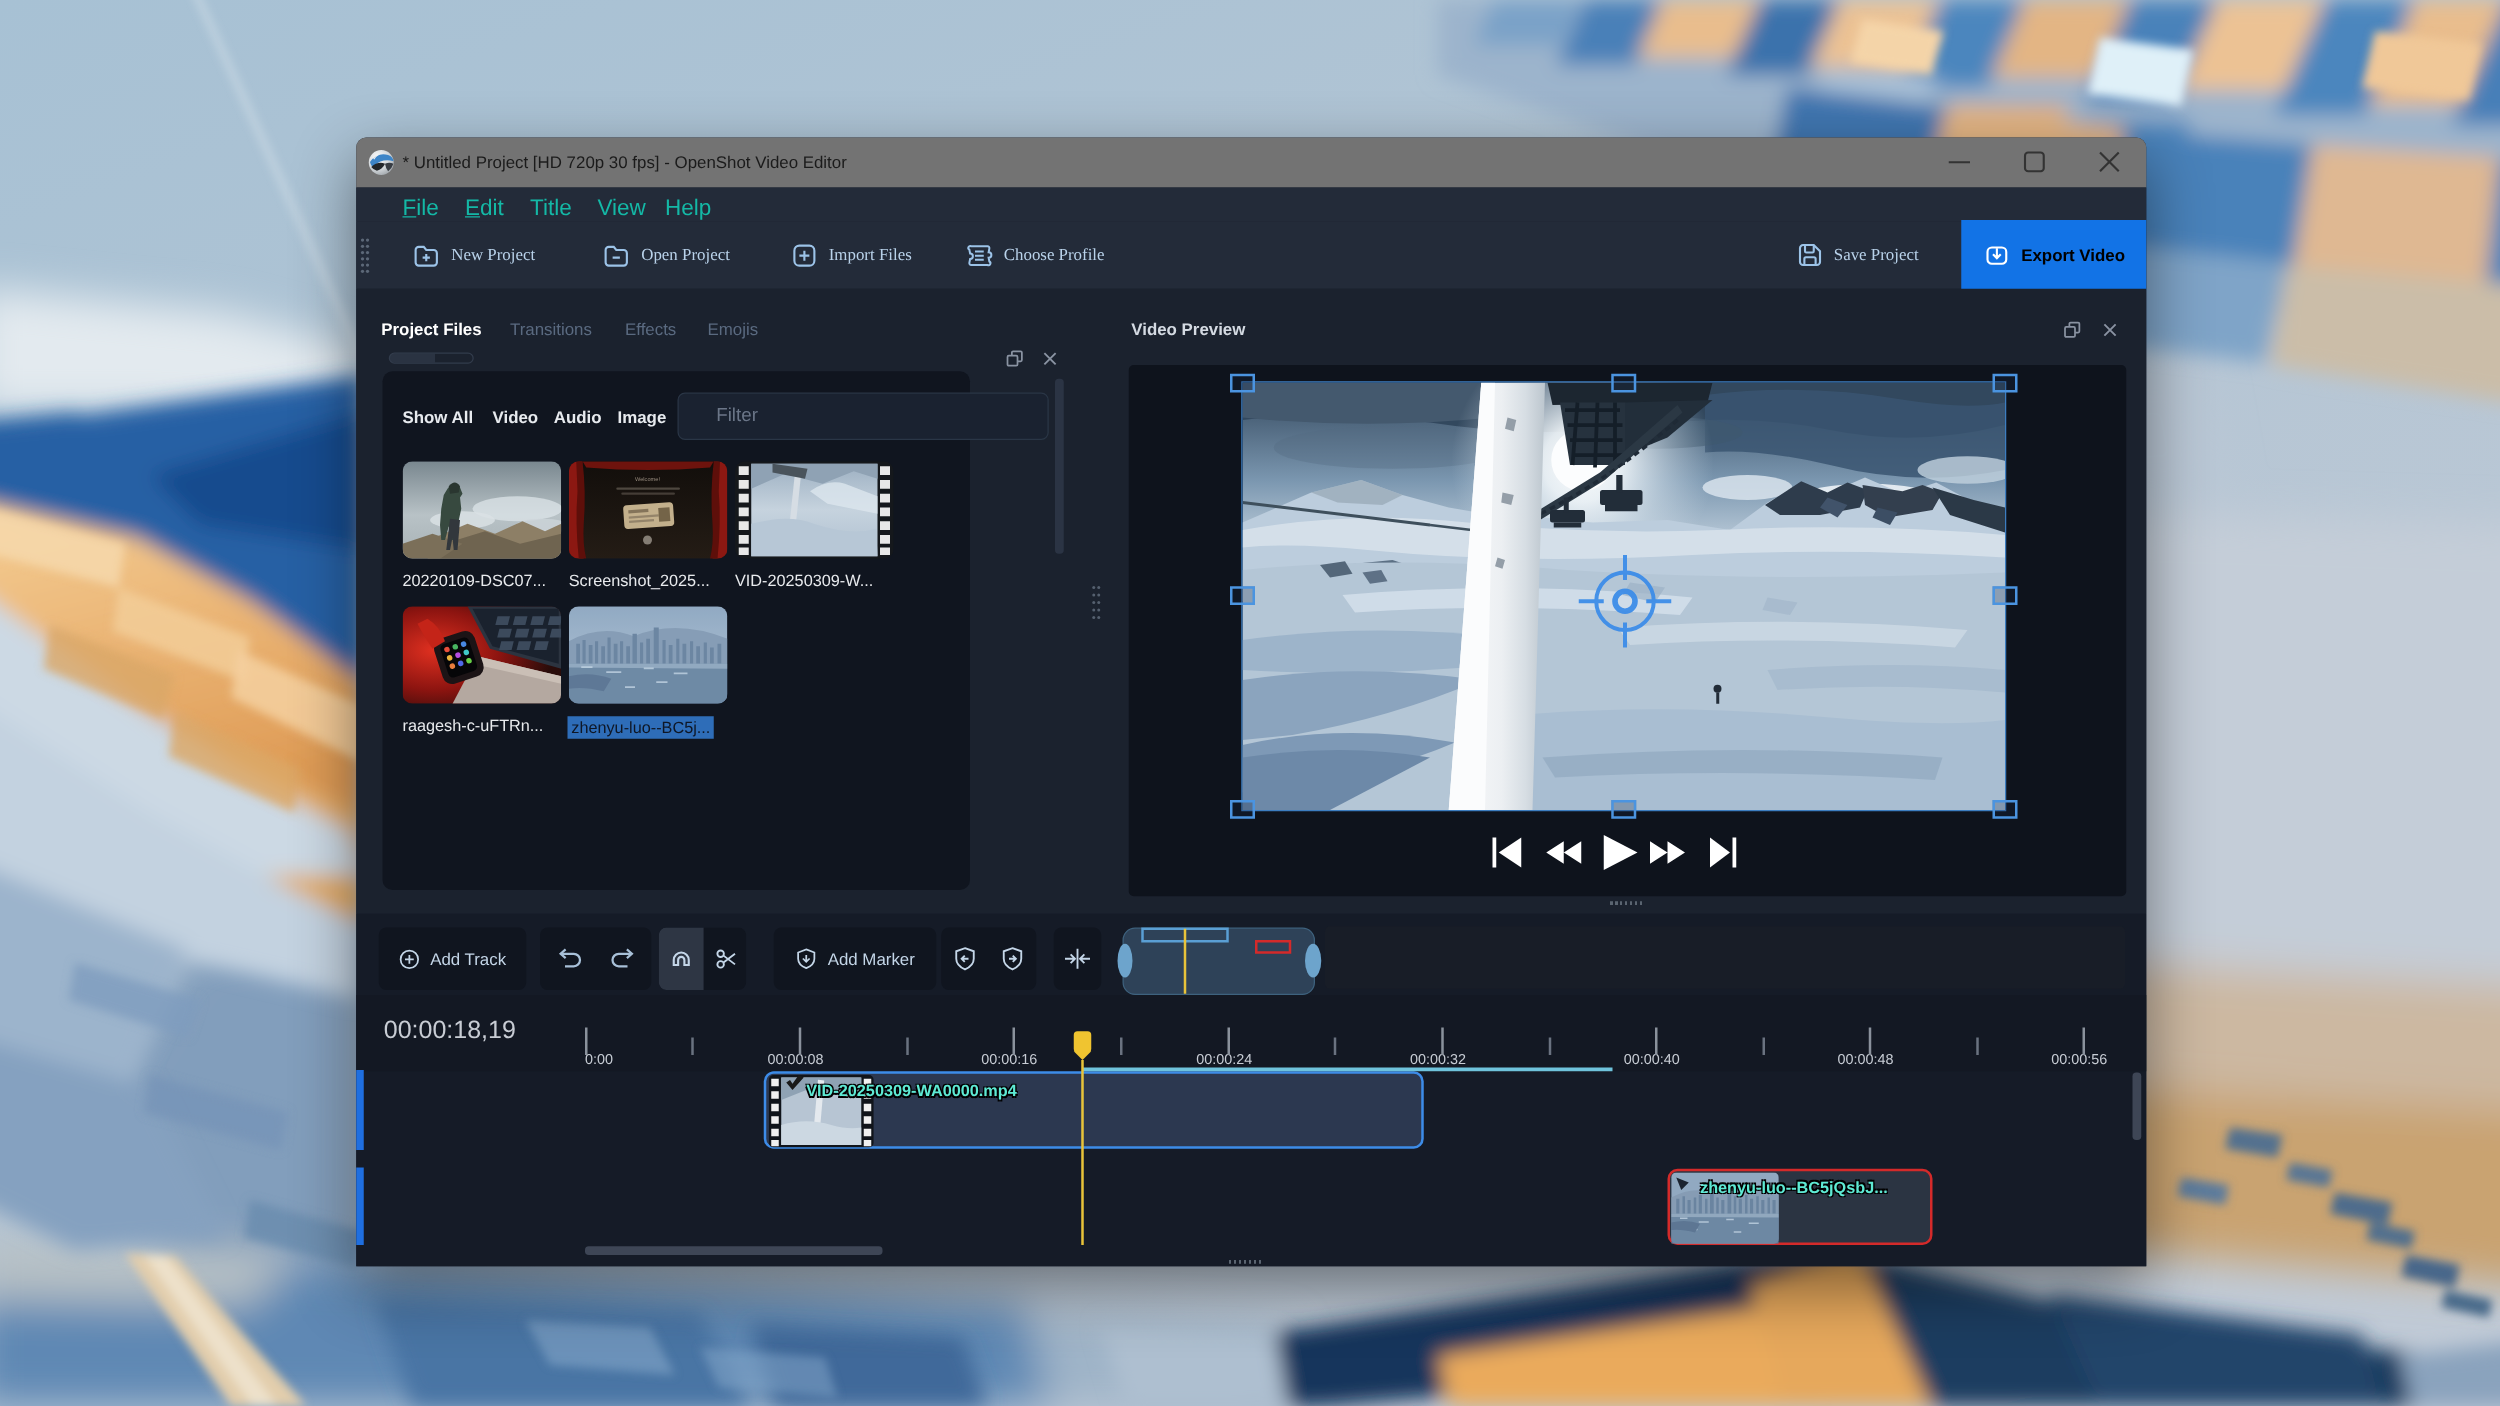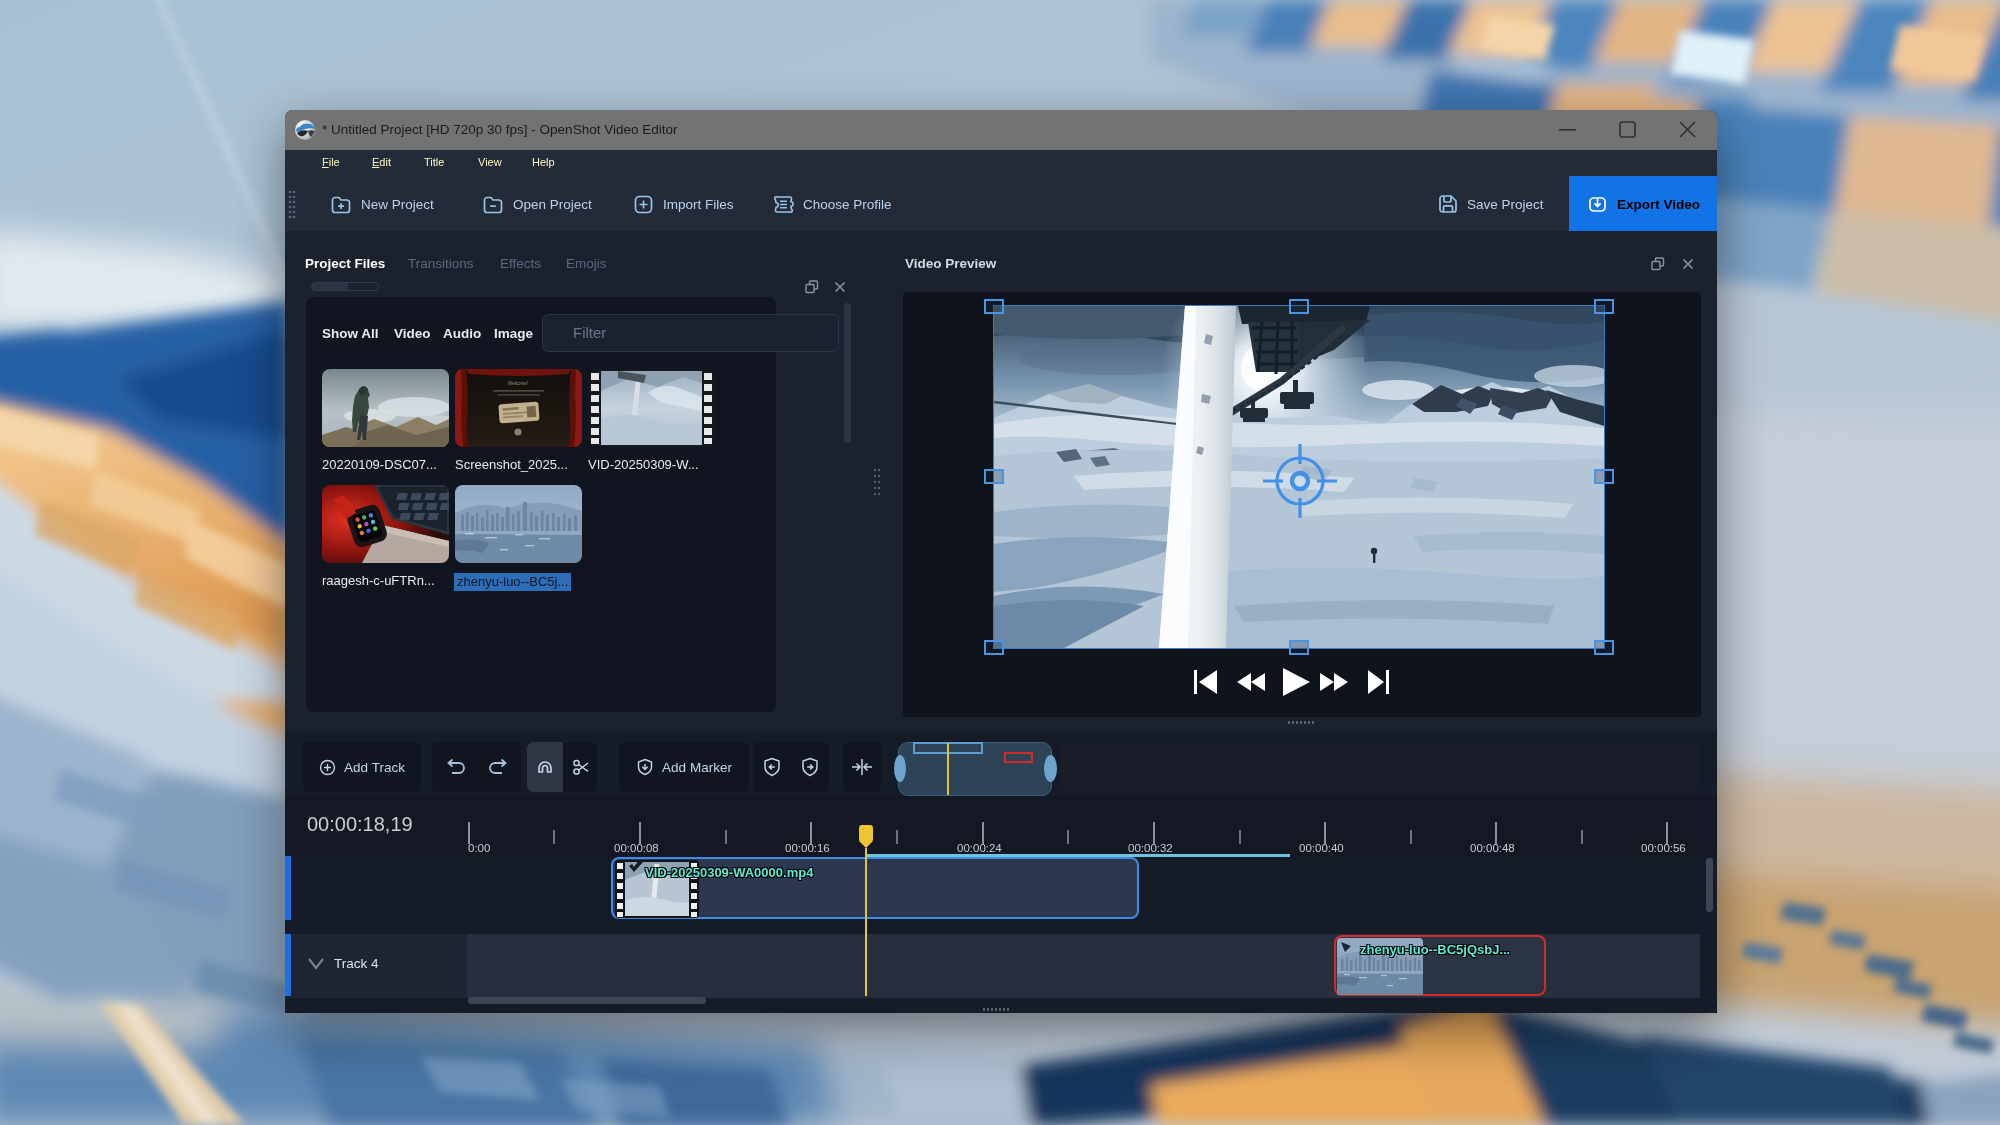--- a/index.html
+++ b/index.html
@@ -6,24 +6,24 @@
 html,body { width:2000px; height:1125px; overflow:hidden; font-family:"Liberation Sans",sans-serif; }
 #desk { position:absolute; left:0; top:0; width:2000px; height:1125px; }
 #win { position:absolute; left:285px; top:110px; width:1432px; height:903px;
   background:#1b2230; border-radius:8px 8px 0 0; box-shadow:0 18px 50px rgba(0,0,0,.45); }
 
 #titlebar { position:absolute; left:0; top:0; width:1432px; height:40px; background:#737373; border-radius:8px 8px 0 0; }
 #titlebar .ttext { position:absolute; left:37px; top:12px; font-size:13.5px; color:#1b1b1b; }
 .wbtn { position:absolute; top:0; width:46px; height:40px; }
 
 #menubar { position:absolute; left:0; top:40px; width:1432px; height:27px; background:#232b39; }
-#menubar span { position:absolute; top:6px; font-size:11px; color:#fef9c3; }
+#menubar span { position:absolute; top:6px; font-size:18px; color:#14b8a6; }
 
 #toolbar { position:absolute; left:0; top:67px; width:1432px; height:54px; background:#232b39; }
-.tbtn { position:absolute; top:11px; height:32px; display:flex; align-items:center; gap:8px; color:#b9d2ea; font-size:13.5px; }
+.tbtn { position:absolute; top:11px; height:32px; display:flex; align-items:center; gap:8px; color:#b9d2ea; font-size:13.5px;font-family:Liberation Serif, serif; }
 #exportbtn { position:absolute; right:0; top:-1px; width:148px; height:56px; background:#1273e6; display:flex; align-items:center; justify-content:center; gap:8px; color:#000000; font-size:13.5px;font-weight:bold; }
 
 #main { position:absolute; left:0; top:121px; width:1432px; height:500px; background:#1b222e; }
 
 .tabrow { position:absolute; top:25px; font-size:13.5px; }
 #filesbox { position:absolute; left:21px; top:66px; width:470px; height:415px; background:#10151f; border-radius:8px; }
 .filterword { position:absolute; top:29px; color:#e7eaee; font-size:13.5px; font-weight:bold; }
 #filterinput { position:absolute; left:236px; top:17px; width:297px; height:38px; background:#1a2230; border:1px solid #2a3646; border-radius:6px; color:#6b7688; font-size:15px; line-height:36px; padding-left:30px; }
 .thumb { position:absolute; width:127px; height:78px; border-radius:8px; overflow:hidden; }
 .tlabel { position:absolute; width:136px; font-size:13px; color:#e8eaed; white-space:nowrap; overflow:hidden; }
@@ -650,28 +650,20 @@
         <div class="tickM" style="left:1210px"></div>
         <div class="tickM" style="left:1381px"></div>
       <div class="tickm" style="left:268px"></div>
         <div class="tickm" style="left:440px"></div>
         <div class="tickm" style="left:611px"></div>
         <div class="tickm" style="left:782px"></div>
         <div class="tickm" style="left:954px"></div>
         <div class="tickm" style="left:1125px"></div>
         <div class="tickm" style="left:1296px"></div>
     </div>
-    <div class="trackrow" style="top:203px">
-      <div class="theader">
-          <svg style="position:absolute;left:23px;top:24px" width="16" height="12" viewBox="0 0 16 12">
-            <path d="M1 1 L8 10 L15 1" fill="none" stroke="#7a8290" stroke-width="2.2"></path>
-          </svg>
-          <span style="position:absolute;left:49px;top:22px">Track 4</span>
-        </div>
-    </div>
     <div class="accent" style="top:125px;height:64px"></div>
     <div class="accent" style="top:203px;height:62px"></div>
     <div id="clip1">
       <svg style="position:absolute;left:2px;top:1px" width="84" height="58" viewBox="0 0 84 58">
         <rect width="84" height="58" rx="4" fill="#10141a"></rect>
         <rect x="10" y="2" width="64" height="54" fill="#b7c5d3"></rect>
         <path d="M10 20 L35 10 L55 16 L74 8 L74 2 L10 2 Z" fill="#8fa2b4"></path>
         <rect x="38" y="4" width="5" height="36" fill="#e4e9ee" transform="rotate(5 40 20)"></rect>
         <path d="M10 40 q20 -6 40 0 q14 4 24 2 l0 14 -64 0 z" fill="#ccd8e2"></path>
         <g fill="#f0f0f0">

